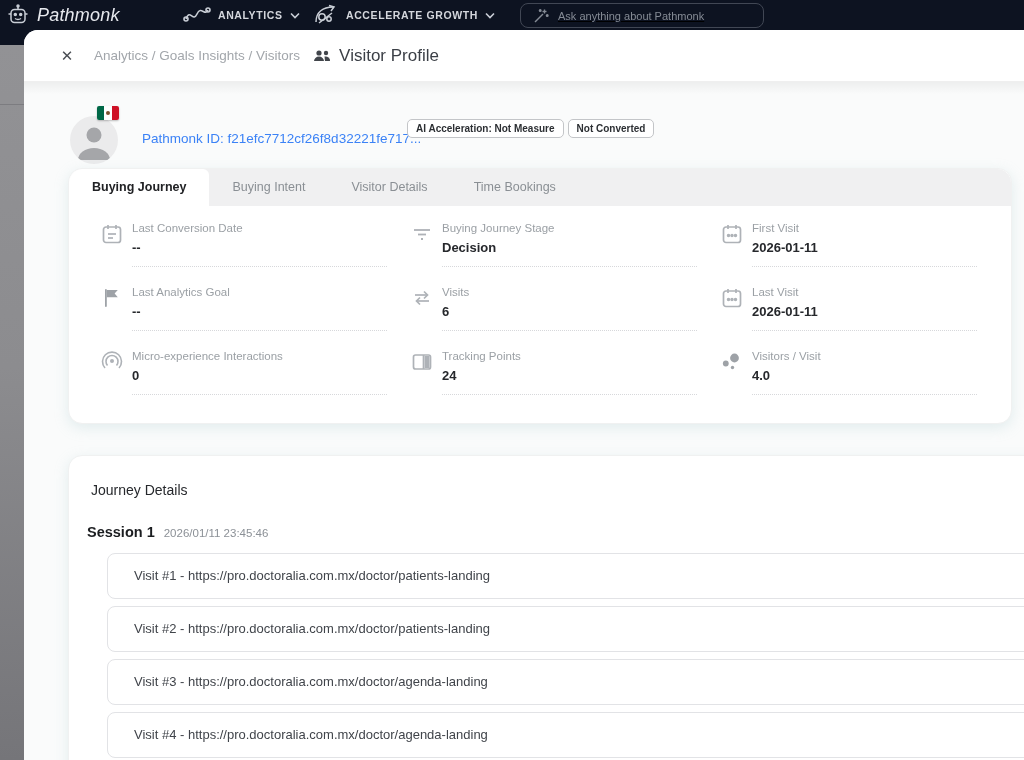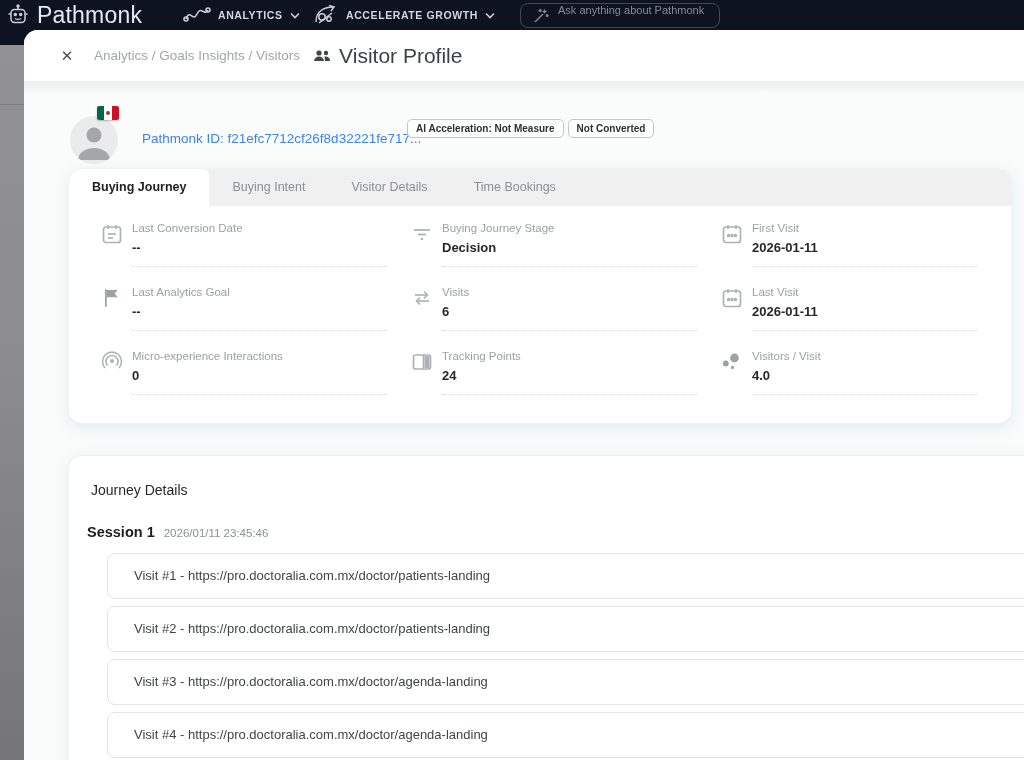--- a/index.html
+++ b/index.html
@@ -3,47 +3,47 @@
 <meta charset="utf-8">
 <style>
   * { margin:0; padding:0; box-sizing:border-box; }
   html,body { width:1024px; height:760px; }
   body { font-family:"Liberation Sans","DejaVu Sans",sans-serif; background:#fff; }
   #stage { position:relative; width:1024px; height:760px; overflow:hidden; background:#fff; }
 
   
   .topnav { position:absolute; left:0; top:0; width:1024px; height:45px; background:#0d1321; z-index:1; }
   .nav-brand { position:absolute; left:6px; top:2px; height:27px; display:flex; align-items:center; gap:7px; }
-  .nav-brand .brand-text { color:#e7e9ee; font-size:23px; font-weight:500; letter-spacing:0.2px; }
+  .nav-brand .brand-text { color:#e7e9ee; font-size:18px; font-weight:500; letter-spacing:0.2px;font-style:italic; }
   .nav-item { position:absolute; top:0; height:30px; display:flex; align-items:center; gap:7px; cursor:pointer;justify-content:center; }
   .nav-item .nav-label { color:#d4d7dd; font-size:10.5px; font-weight:700; letter-spacing:0.6px; }
   .nav-analytics { left:183px; }
   .nav-accelerate { left:313px; }
-  .ask-pill { position:absolute; left:520px; top:3px; width:200px; height:25px; border:1px solid #414754;
-              border-radius:8px; display:flex; gap:9px; padding:0 12px; cursor:pointer; }
+  .ask-pill { position:absolute; left:520px; top:3px; width:244px; height:25px; border:1px solid #414754;
+              border-radius:8px; display:flex; align-items:center; gap:9px; padding:0 12px; cursor:pointer;text-decoration:underline; }
   .ask-pill .ask-text { color:#858b95; font-size:11px; }
 
   
   .backdrop-strip { position:absolute; left:0; top:45px; width:24px; height:715px; z-index:3;
                     background:linear-gradient(180deg,#929295 0%,#8c8c8f 45%,#757579 100%); }
   .backdrop-line { position:absolute; left:0; top:59px; width:24px; height:1px; background:#7c7c80; }
 
   
   .modal { position:absolute; left:24px; top:30px; width:1000px; height:730px; background:#fafbfb;
            border-top-left-radius:14px; z-index:2; }
   .modal-header { position:absolute; left:0; top:0; width:1000px; height:52px; background:#ffffff;
                   border-top-left-radius:14px; border-bottom:1px solid #efefef;
                   display:flex; align-items:center; }
   .modal-header::after { content:""; position:absolute; left:0; top:52px; width:100%; height:12px;
                   background:linear-gradient(180deg,rgba(0,0,0,0.05),rgba(0,0,0,0)); pointer-events:none; }
   .close-btn { margin-left:30px; width:26px; height:26px; display:flex; align-items:center; justify-content:center;
                font-size:15px; color:#4a4e54; cursor:pointer; }
   .breadcrumb { margin-left:14px; font-size:13.5px; color:#a2a6ab; }
   .title-group { display:flex; align-items:center; gap:8px; margin-left:13px; }
-  .page-title { font-size:21px; font-weight:500; color:#3b3f46; }
+  .page-title { font-size:17px; font-weight:500; color:#3b3f46; }
 
   
   .avatar-wrap { position:absolute; left:70px; top:116px; width:48px; height:48px; z-index:4; }
   .avatar { width:48px; height:48px; border-radius:50%; background:#ebebec; overflow:hidden; position:relative; }
   .avatar svg { position:absolute; left:0; top:0; }
   .flag { position:absolute; left:27px; top:-10px; width:22px; height:14px; display:flex;
           border-radius:2px; overflow:hidden; box-shadow:0 1px 2px rgba(0,0,0,0.25); }
   .flag span { flex:1; }
   .flag .f-green{ background:#006847; } .flag .f-white{ background:#fff; position:relative; } .flag .f-red{ background:#ce1126; }
   .flag .f-emblem{ position:absolute; left:50%; top:50%; width:4px; height:4px; margin:-2px 0 0 -2px;

